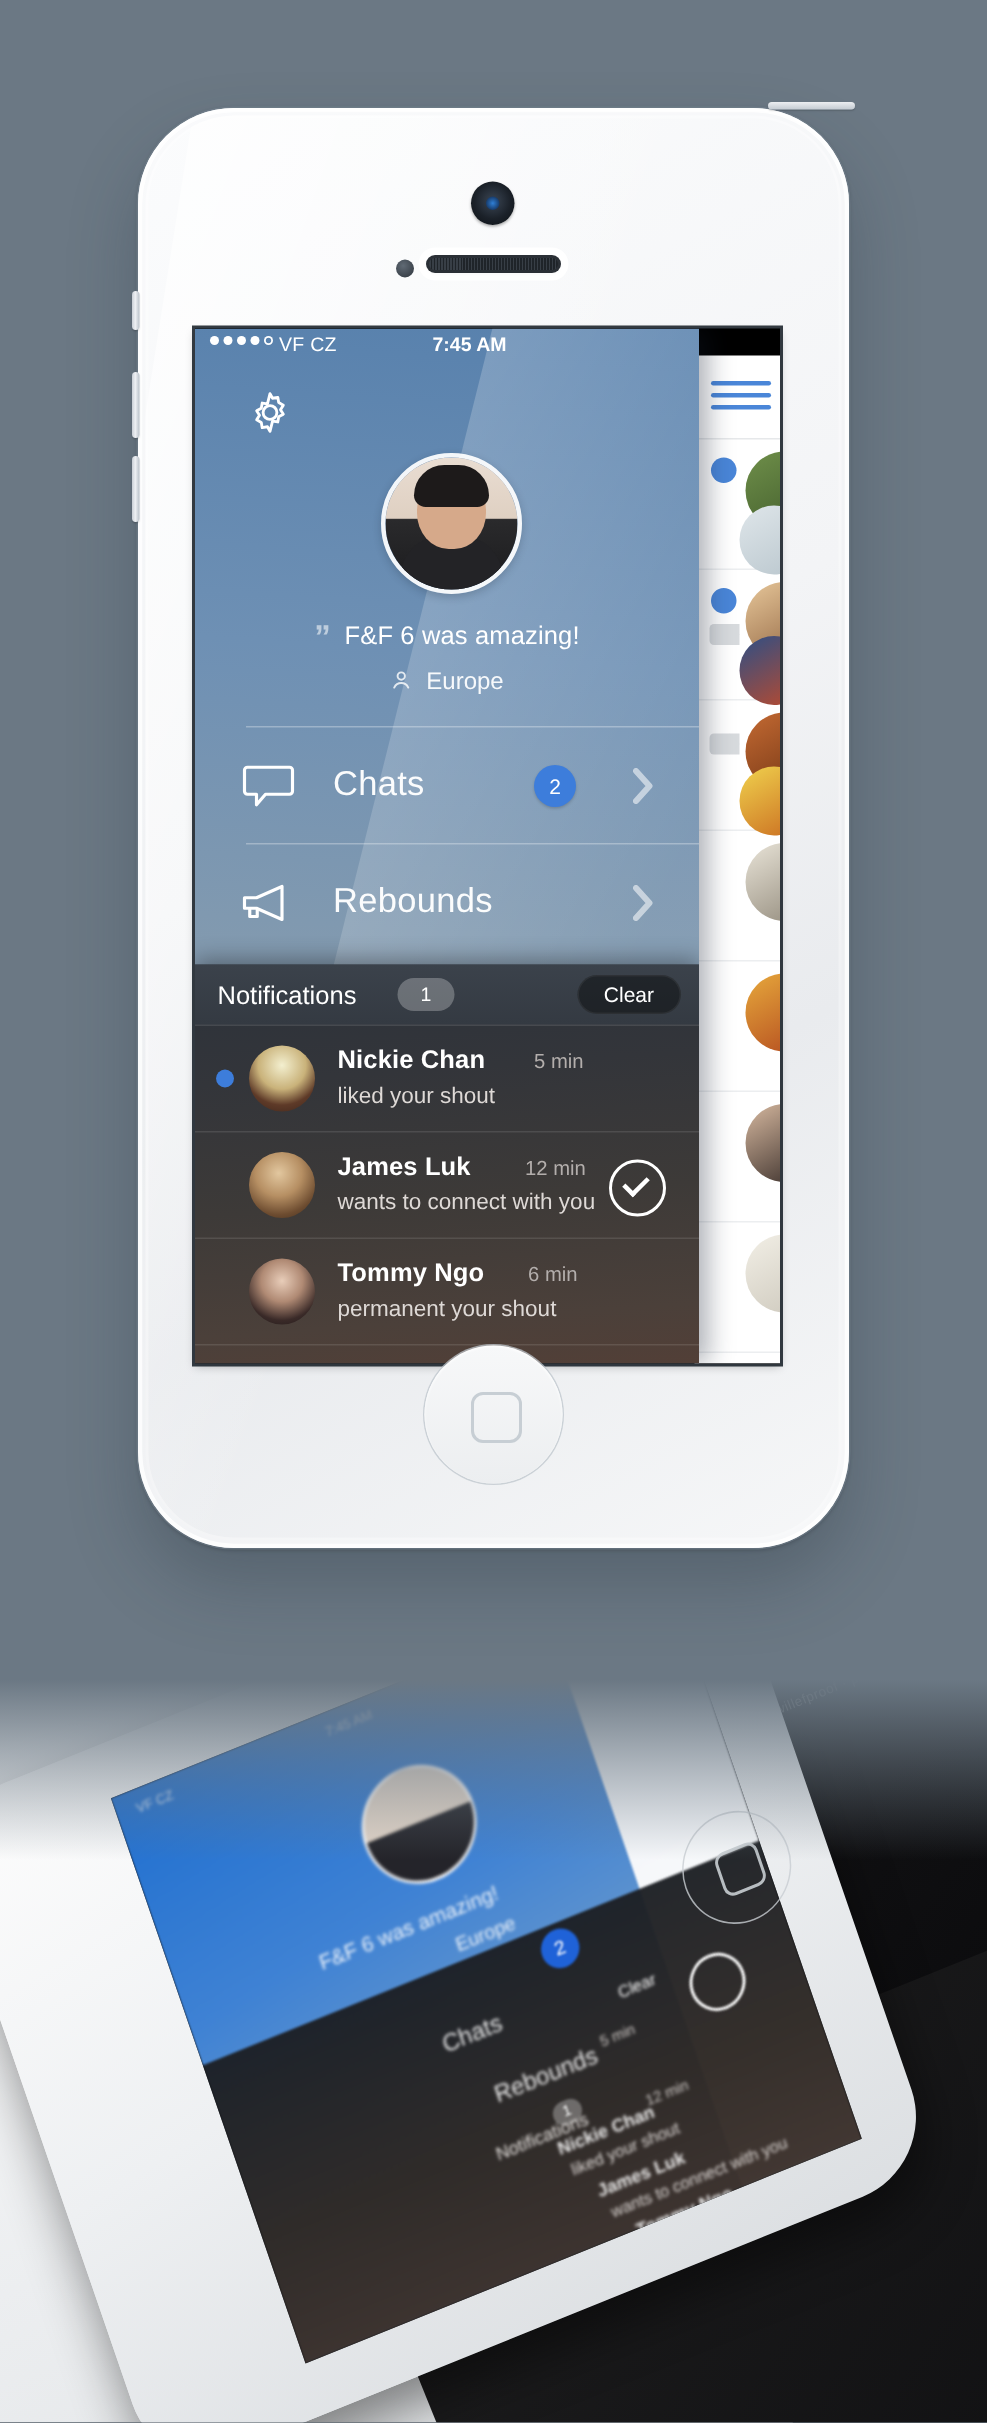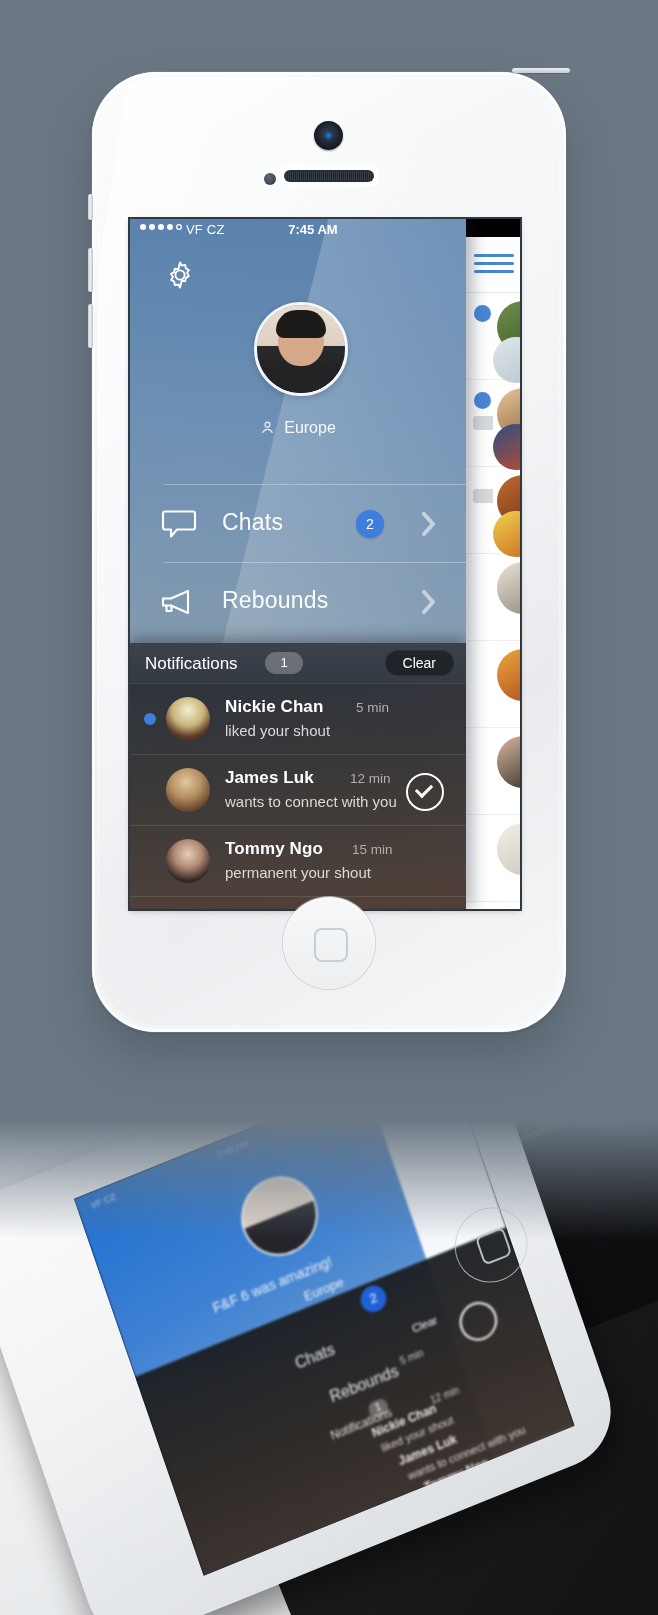--- a/index.html
+++ b/index.html
@@ -273,20 +273,23 @@
               </div>
 
               <div class="avatar">
                 <div class="av-photo"></div>
                 <div class="av-body"></div>
                 <div class="av-head"></div>
                 <div class="av-hair"></div>
               </div>
 
               <div class="quote">
+                <div class="q-line">
+                  <span class="q-mark">”</span><span>F&amp;F 6 was amazing!</span>
+                </div>
                 <div class="q-loc">
                   <span class="q-pin">
                     <svg viewBox="0 0 16 16" width="15" height="15" aria-hidden="true">
                       <circle cx="8" cy="5" r="2.6" fill="none" stroke="#fff" stroke-width="1.4"></circle>
                       <path d="M3 13.2c1-2.1 2.9-3.2 5-3.2s4 1.1 5 3.2" fill="none" stroke="#fff" stroke-width="1.4" stroke-linecap="round"></path>
                     </svg>
                   </span><span>Europe</span>
                 </div>
               </div>
 
@@ -343,21 +346,21 @@
                   <div class="n-av" style="background:radial-gradient(circle at 45% 32%,#e2c79f 0%,#b68f63 40%,#6d4c30 72%,#3d2a1b 100%);"></div>
                   <div class="n-name">James Luk</div>
                   <div class="n-time" style="left:220px;">12 min</div>
                   <div class="n-sub">wants to connect with you</div>
                   <div class="n-check"></div>
                 </div>
 
                 <div class="nrow">
                   <div class="n-av" style="background:radial-gradient(circle at 50% 34%,#e8cdb9 0%,#b08a74 38%,#3a2a28 72%,#1d1718 100%);"></div>
                   <div class="n-name">Tommy Ngo</div>
-                  <div class="n-time" style="left:222px;">15 min</div>
+                  <div class="n-time" style="left:222px;">6 min</div>
                   <div class="n-sub">permanent your shout</div>
                 </div>
 
                 <div class="nrow">
                   
                   
                   
                 </div>
               </div>
 

